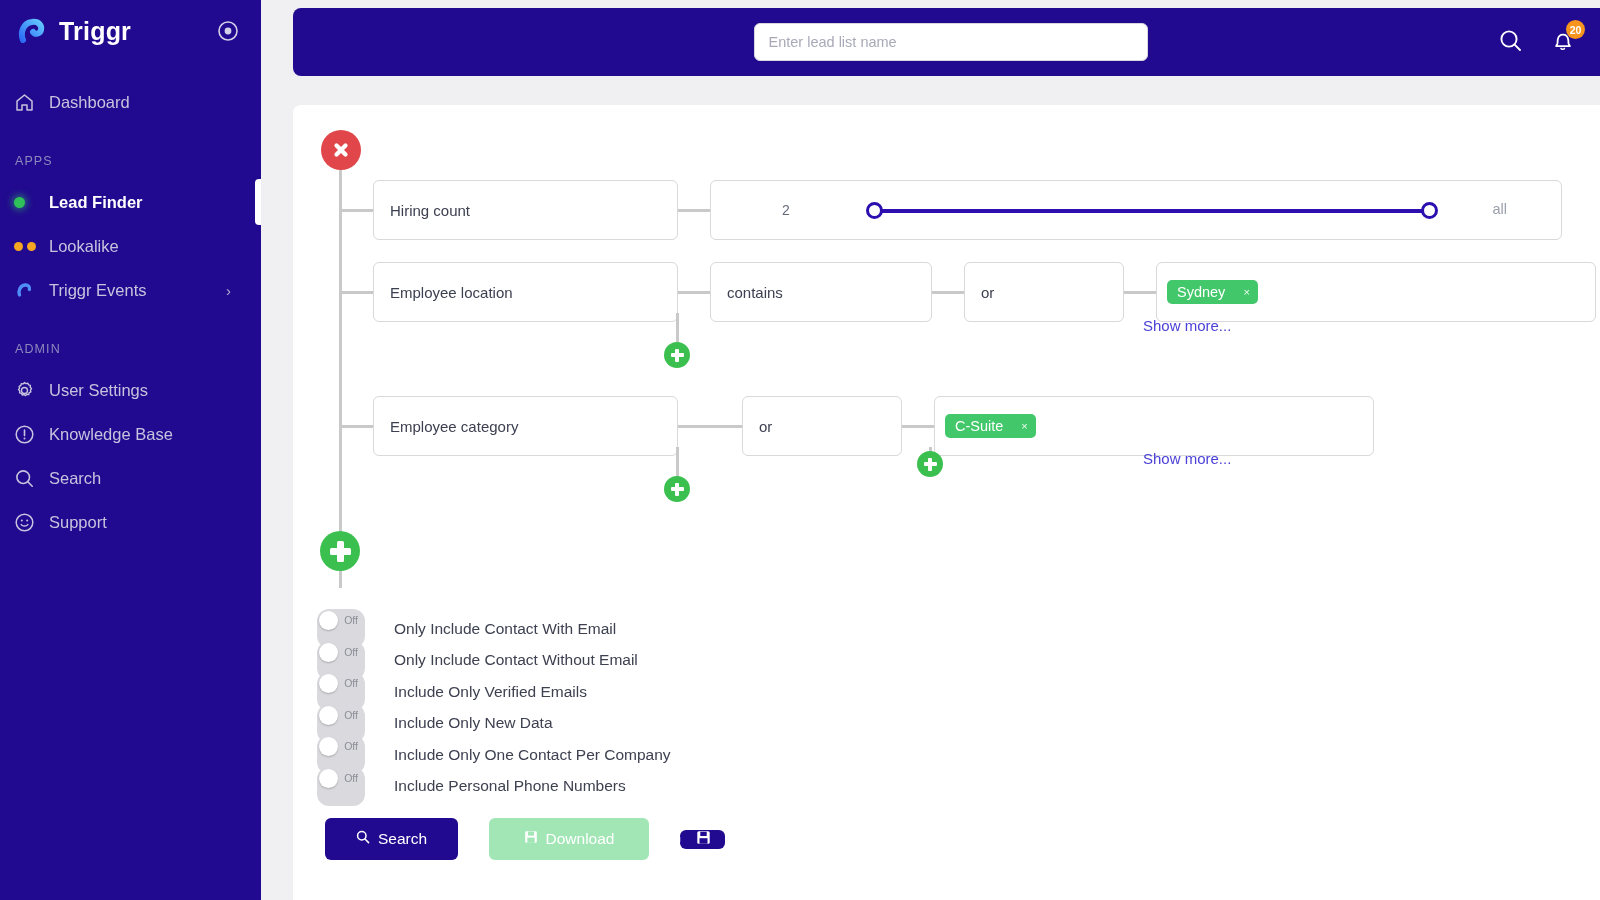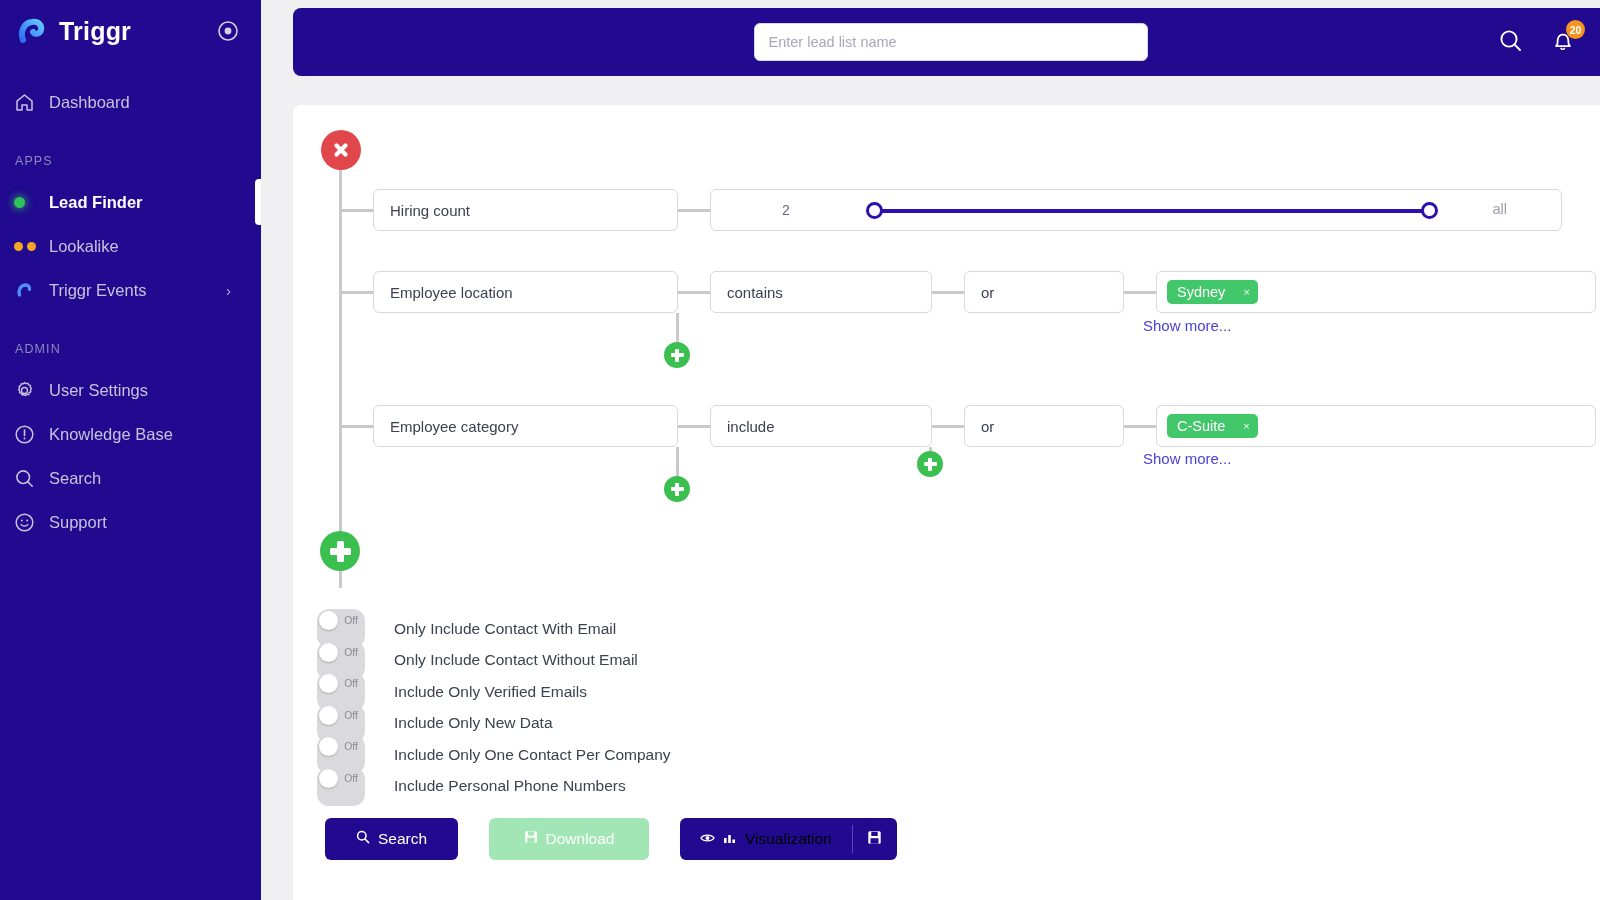--- a/index.html
+++ b/index.html
@@ -109,21 +109,21 @@
   .plusbtn.big { width: 40px; height: 40px; }
   .plusbtn .hbar { position: absolute; width: 13px; height: 4.5px; background: #fff; border-radius: 1px; }
   .plusbtn .vbar { position: absolute; width: 4.5px; height: 13px; background: #fff; border-radius: 1px; }
   .plusbtn.big .hbar { width: 21px; height: 7px; border-radius: 1.5px; }
   .plusbtn.big .vbar { width: 7px; height: 21px; border-radius: 1.5px; }
 
   .row { position: absolute; left: 0; height: 42px; display: flex; align-items: center; }
   .connector { width: 34px; height: 3px; background: #c9c9c9; flex: 0 0 34px; }
   .connector.short { width: 32px; flex: 0 0 32px; }
   .fld {
-    height: 42px; border: 1px solid #d8d8dd; border-radius: 6px;
+    height: 60px; border: 1px solid #d8d8dd; border-radius: 6px;
     background: #fff; display: flex; align-items: center;
     padding: 0 16px; font-size: 15px; color: #3c4050;
   }
   .fld.w-name { width: 305px; }
   .fld.w-op   { width: 222px; }
   .fld.w-bool { width: 160px; }
   .fld.w-tags { width: 440px; padding: 0 10px; }
   .fld.w-slider { width: 852px; padding: 0; align-items: center; }
 
   .slider-num { width: 150px; text-align: center; font-size: 14px; color: #66697a; }
@@ -360,21 +360,20 @@
         <div class="plusbtn" style="left:371px; top:237px;">
           <span class="hbar"></span>
             <span class="vbar"></span>
         </div>
         <div class="showmore" style="left:850px; top:212px;">Show more...</div>
 
         <div class="row" style="top:300px; left:46px;">
           <span class="connector"></span>
           <div class="fld w-name">Employee category</div>
           <span class="connector short"></span>
-          <div class="fld w-op">include</div>
           <span class="connector short"></span>
           <div class="fld w-bool">or</div>
           <span class="connector short"></span>
           <div class="fld w-tags">
             <span class="chip">
               <span>C-Suite</span>
               <span class="x">×</span>
             </span>
           </div>
         </div>
@@ -457,36 +456,20 @@
             <svg width="14" height="14" viewBox="0 0 14 14">
               <rect x="1.2" y="1.2" width="11.6" height="11.6" rx="1.4" fill="#ffffff"></rect>
               <rect x="4" y="1.6" width="6" height="4" fill="#a2e6b6"></rect>
               <rect x="3.3" y="7.6" width="7.4" height="5.2" fill="#a2e6b6"></rect>
             </svg>
           </span>
           <span>Download</span>
         </button>
 
         <div class="btn-viz">
-          <div class="seg-main">
-            <span>
-              <svg width="15" height="12" viewBox="0 0 15 12">
-                <path d="M1 6 C3.4 2.2 11.6 2.2 14 6 C11.6 9.8 3.4 9.8 1 6 Z" fill="none" stroke="#fff" stroke-width="1.4"></path>
-                <circle cx="7.5" cy="6" r="2" fill="#fff"></circle>
-              </svg>
-            </span>
-            <span>
-              <svg width="14" height="12" viewBox="0 0 14 12">
-                <rect x="1" y="6" width="2.6" height="5" fill="#fff"></rect>
-                <rect x="5.2" y="3" width="2.6" height="8" fill="#fff"></rect>
-                <rect x="9.4" y="7.5" width="2.6" height="3.5" fill="#fff"></rect>
-              </svg>
-            </span>
-            <span>Visualization</span>
-          </div>
           <div class="seg-div"></div>
           <div class="seg-icon">
             <span>
               <svg width="15" height="15" viewBox="0 0 15 15">
                 <rect x="1.3" y="1.3" width="12.4" height="12.4" rx="1.5" fill="#ffffff"></rect>
                 <rect x="4.3" y="1.8" width="6.4" height="4.2" fill="#210a8f"></rect>
                 <rect x="3.5" y="8.2" width="8" height="5.5" fill="#210a8f"></rect>
               </svg>
             </span>
           </div>

